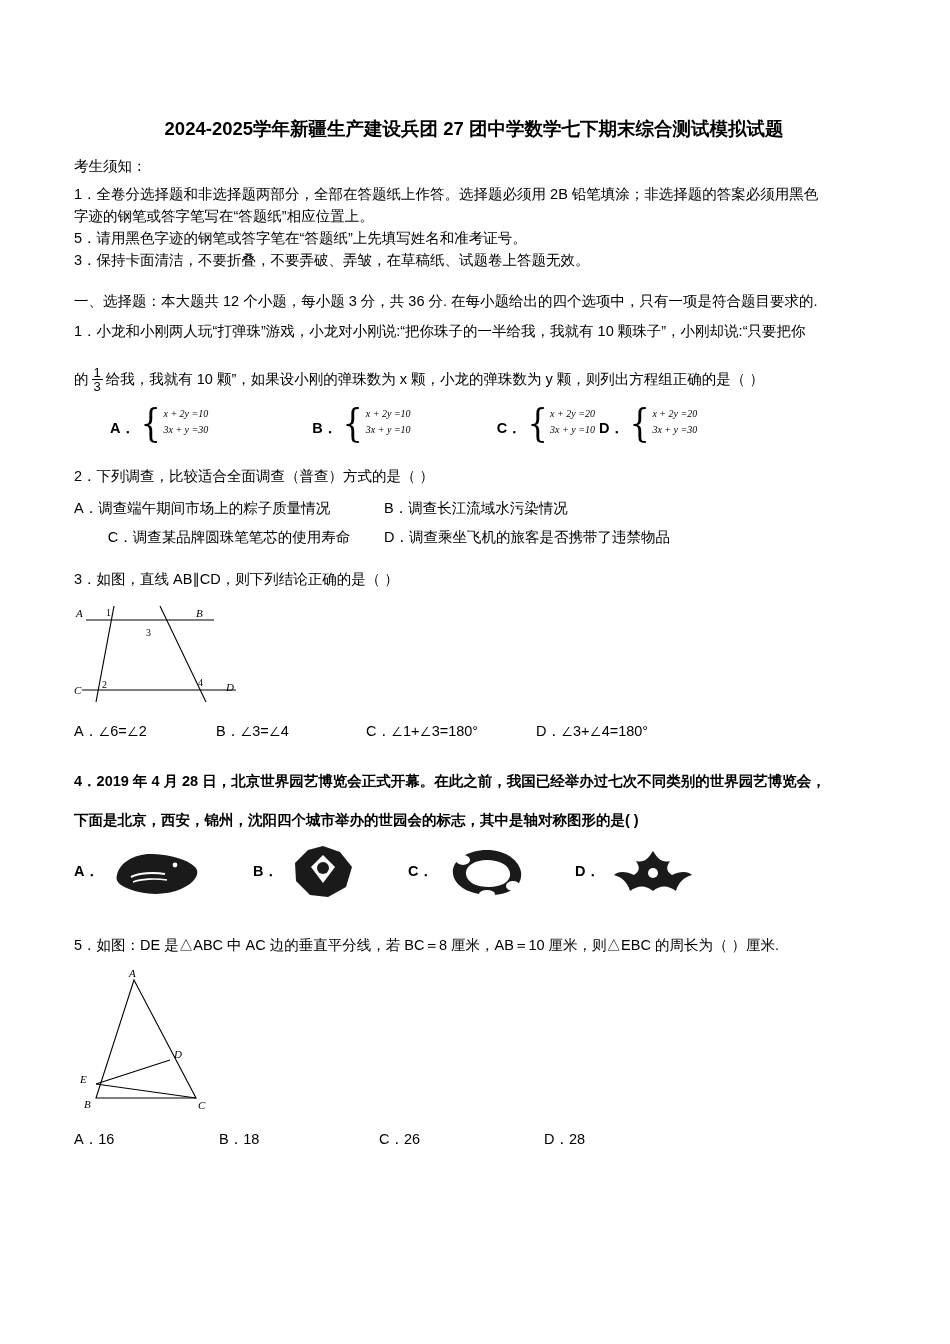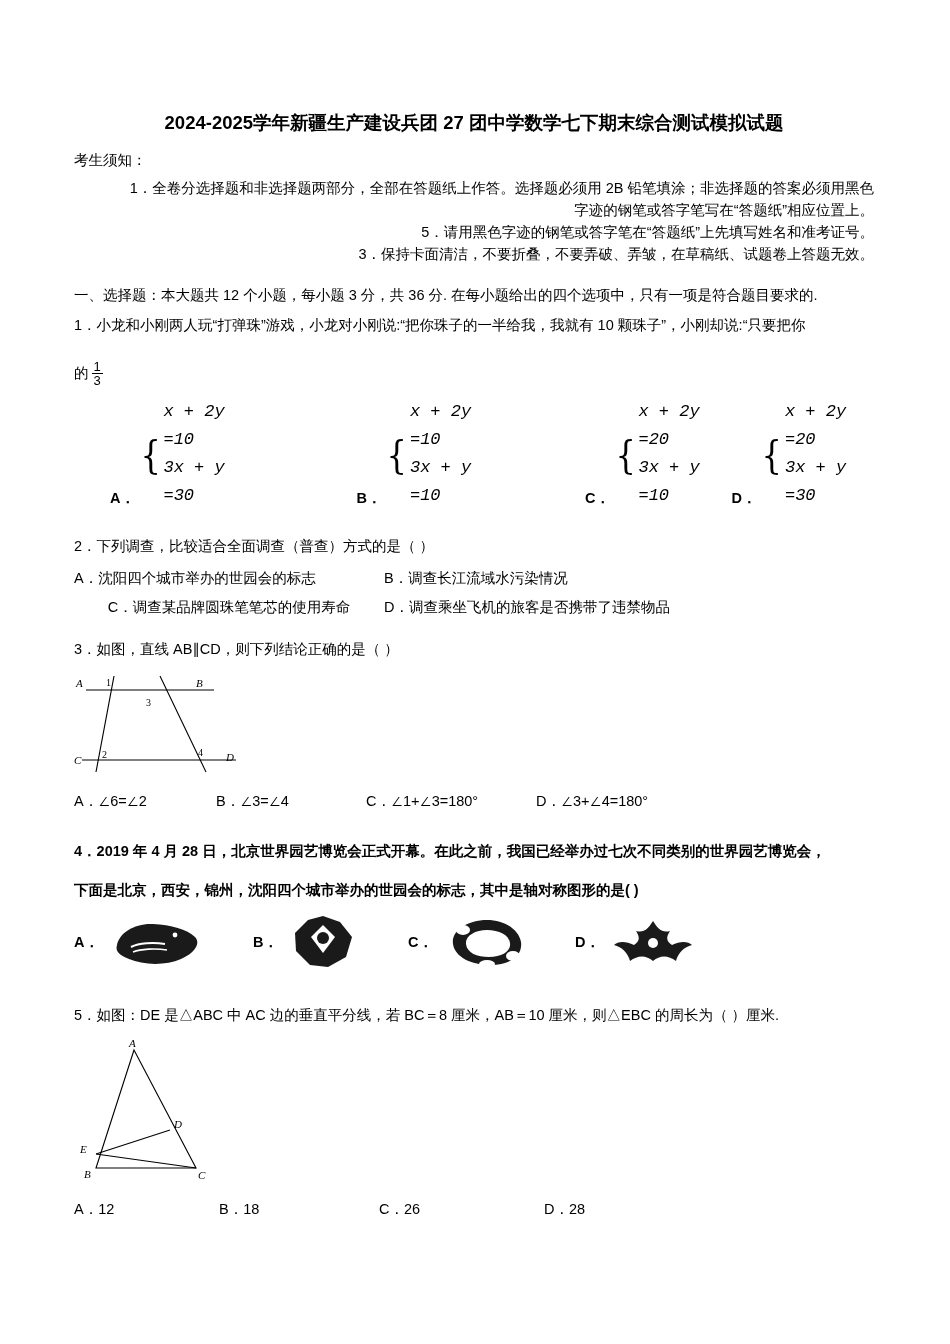--- a/index.html
+++ b/index.html
@@ -18,21 +18,21 @@
   .page {
     position: absolute;
     left: 0; top: 0;
     width: 950px;
     height: 1344px;
     padding: 0;
   }
   .content {
     position: absolute;
     left: 74px;
-    top: 110px;
+    top: 116px;
     width: 800px;
   }
   .doc-title {
     font-family: "Liberation Sans", sans-serif;
     font-weight: bold;
     font-size: 18.5px;
     text-align: center;
     letter-spacing: 0px;
     margin: 0 0 16px 0;
     white-space: nowrap;
@@ -40,21 +40,20 @@
   .notice-head {
     font-family: "Liberation Sans", sans-serif;
     font-size: 14.5px;
     margin: 0 0 7px 0;
   }
   .notice-line {
     font-family: "Liberation Sans", sans-serif;
     font-size: 14.5px;
     line-height: 1.52;
     margin: 0;
-    text-align: right;
   }
   .sect {
     font-family: "Liberation Sans", sans-serif;
     font-size: 14.5px;
     margin: 20px 0 0 0;
     line-height: 1.5;
   }
   .q {
     font-family: "Liberation Sans", sans-serif;
     font-size: 14.5px;
@@ -94,23 +93,23 @@
   .brace {
     font-size: 40px;
     line-height: 0.9;
     font-family: "DejaVu Serif", serif;
     transform: scaleX(0.8);
     display: inline-block;
   }
   .eqs {
     display: inline-block;
     font-style: italic;
-    font-size: 17px;
+    font-size: 10px;
     line-height: 1.65;
-    font-family: Liberation Mono, monospace;
+    font-family: Liberation Serif, serif;
   }
   .choice-line {
     font-family: "Liberation Sans", sans-serif;
     font-size: 14.5px;
     display: flex;
     margin-top: 10px;
   }
   .choice-line .c { white-space: nowrap; }
   .fig {
     margin: 6px 0 4px 0;
@@ -142,21 +141,21 @@
     <div class="notice-line">字迹的钢笔或答字笔写在“答题纸”相应位置上。</div>
     <div class="notice-line">5．请用黑色字迹的钢笔或答字笔在“答题纸”上先填写姓名和准考证号。</div>
     <div class="notice-line">3．保持卡面清洁，不要折叠，不要弄破、弄皱，在草稿纸、试题卷上答题无效。</div>
 
     <div class="sect">一、选择题：本大题共 12 个小题，每小题 3 分，共 36 分. 在每小题给出的四个选项中，只有一项是符合题目要求的.</div>
 
     <div class="q">
       <span>1．</span><span>小龙和小刚两人玩“打弹珠”游戏，小龙对小刚说:“把你珠子的一半给我，我就有 10 颗珠子”，小刚却说:“只要把你</span>
     </div>
     <div class="q" style="margin-top:22px;">
-      <span>的</span><span class="frac"><span class="num">1</span><span class="den">3</span></span>
+      <span>的</span><span class="frac"><span class="num">1</span><span class="den">3</span></span><span>给我，我就有 10 颗”，如果设小刚的弹珠数为 x 颗，小龙的弹珠数为 y 颗，则列出方程组正确的是（      ）</span>
     </div>
 
     <div class="syslist">
       <div class="sysitem" style="margin-left:36px;">
         <span class="lab">A．</span>
         <span class="brace">{</span>
         <span class="eqs">
           <span>x + 2y =10</span><br>
           <span>3x + y =30</span>
         </span>
@@ -184,21 +183,21 @@
           <span>x + 2y =20</span><br>
           <span>3x + y =30</span>
         </span>
       </div>
     </div>
 
     <div class="q" style="margin-top:24px;">
       <span>2．</span><span>下列调查，比较适合全面调查（普查）方式的是（         ）</span>
     </div>
     <div class="choice-line">
-      <span class="c" style="width:310px;">A．沈阳四个城市举办的世园会的标志</span>
+      <span class="c" style="width:310px;">A．调查端午期间市场上的粽子质量情况</span>
       <span class="c">B．调查长江流域水污染情况</span>
     </div>
     <div class="choice-line">
       <span class="c" style="width:310px;text-align:center;">C．调查某品牌圆珠笔笔芯的使用寿命</span>
       <span class="c">D．调查乘坐飞机的旅客是否携带了违禁物品</span>
     </div>
 
     <div class="q" style="margin-top:20px;">
       <span>3．</span><span>如图，直线 AB∥CD，则下列结论正确的是（         ）</span>
     </div>
@@ -284,20 +283,20 @@
         <line x1="22" y1="118" x2="122" y2="132" stroke="#000" stroke-width="1.1"></line>
         <text x="55" y="11" font-size="11" font-style="italic" font-family="Liberation Serif, serif">A</text>
         <text x="100" y="92" font-size="11" font-style="italic" font-family="Liberation Serif, serif">D</text>
         <text x="6" y="117" font-size="11" font-style="italic" font-family="Liberation Serif, serif">E</text>
         <text x="10" y="142" font-size="11" font-style="italic" font-family="Liberation Serif, serif">B</text>
         <text x="124" y="143" font-size="11" font-style="italic" font-family="Liberation Serif, serif">C</text>
       </svg>
     </div>
 
     <div class="choice-line">
-      <span class="c" style="width:145px;">A．12</span>
+      <span class="c" style="width:145px;">A．16</span>
       <span class="c" style="width:160px;">B．18</span>
       <span class="c" style="width:165px;">C．26</span>
       <span class="c">D．28</span>
     </div>
 
   </div>
 </div>
 
 </body></html>

